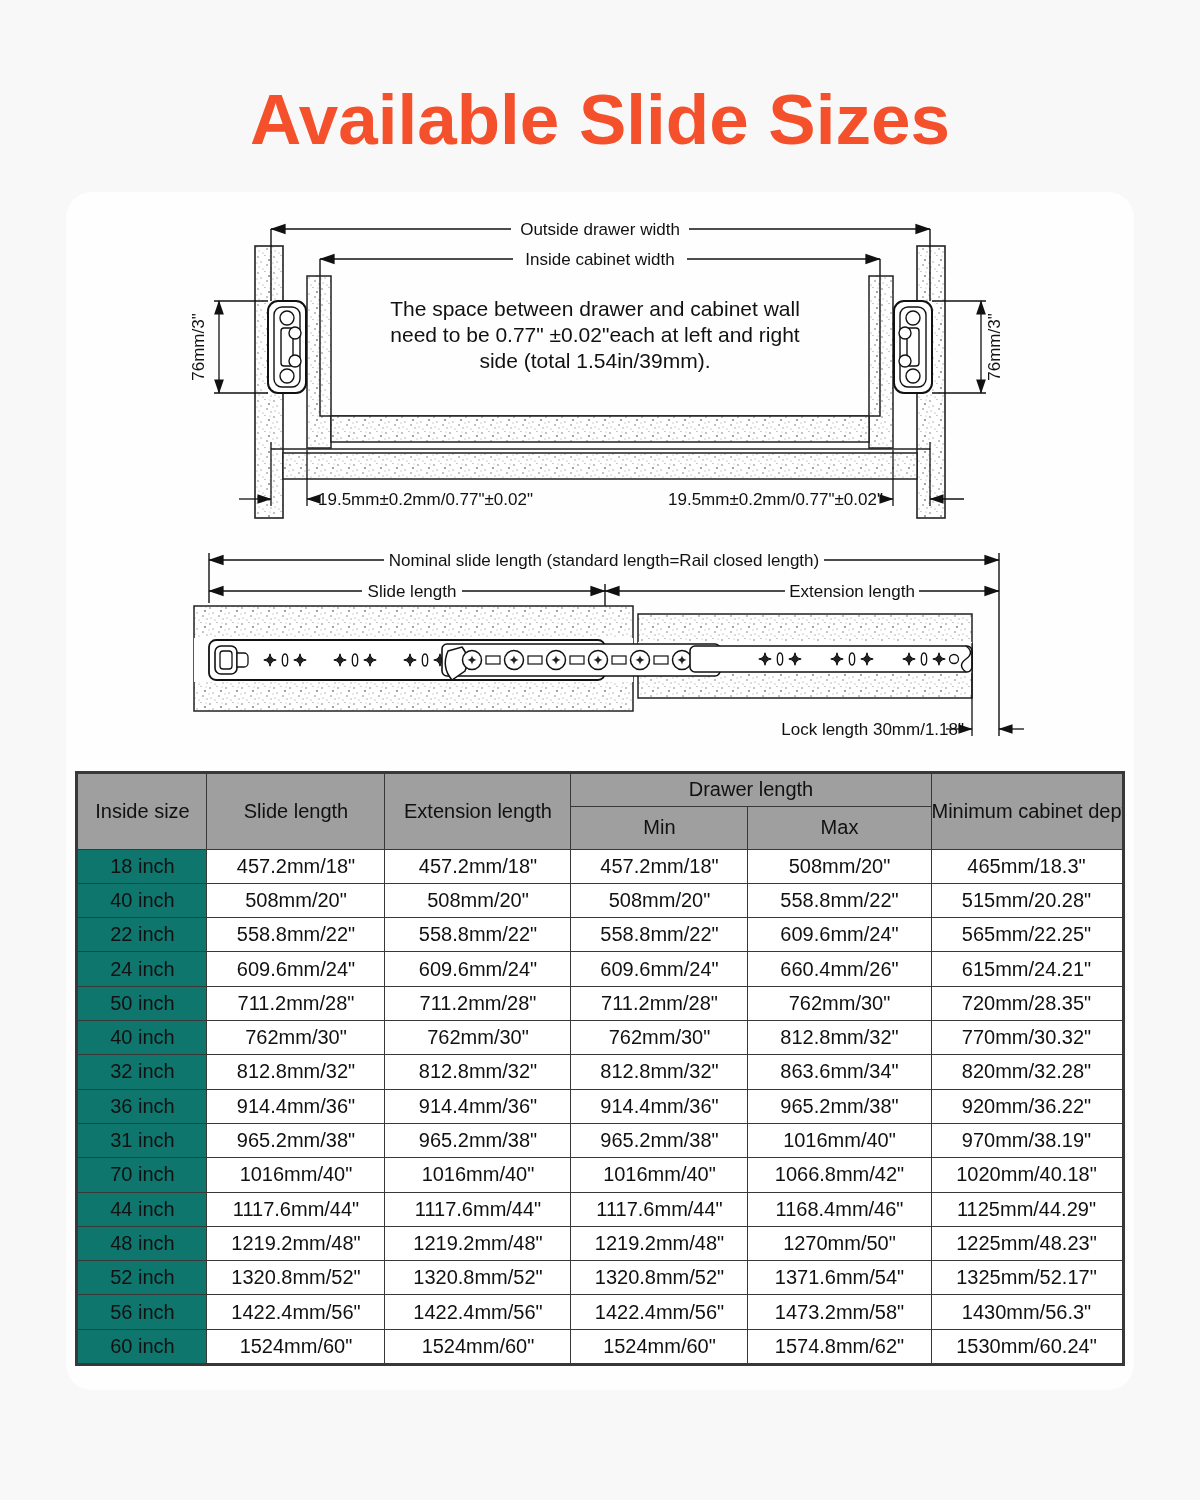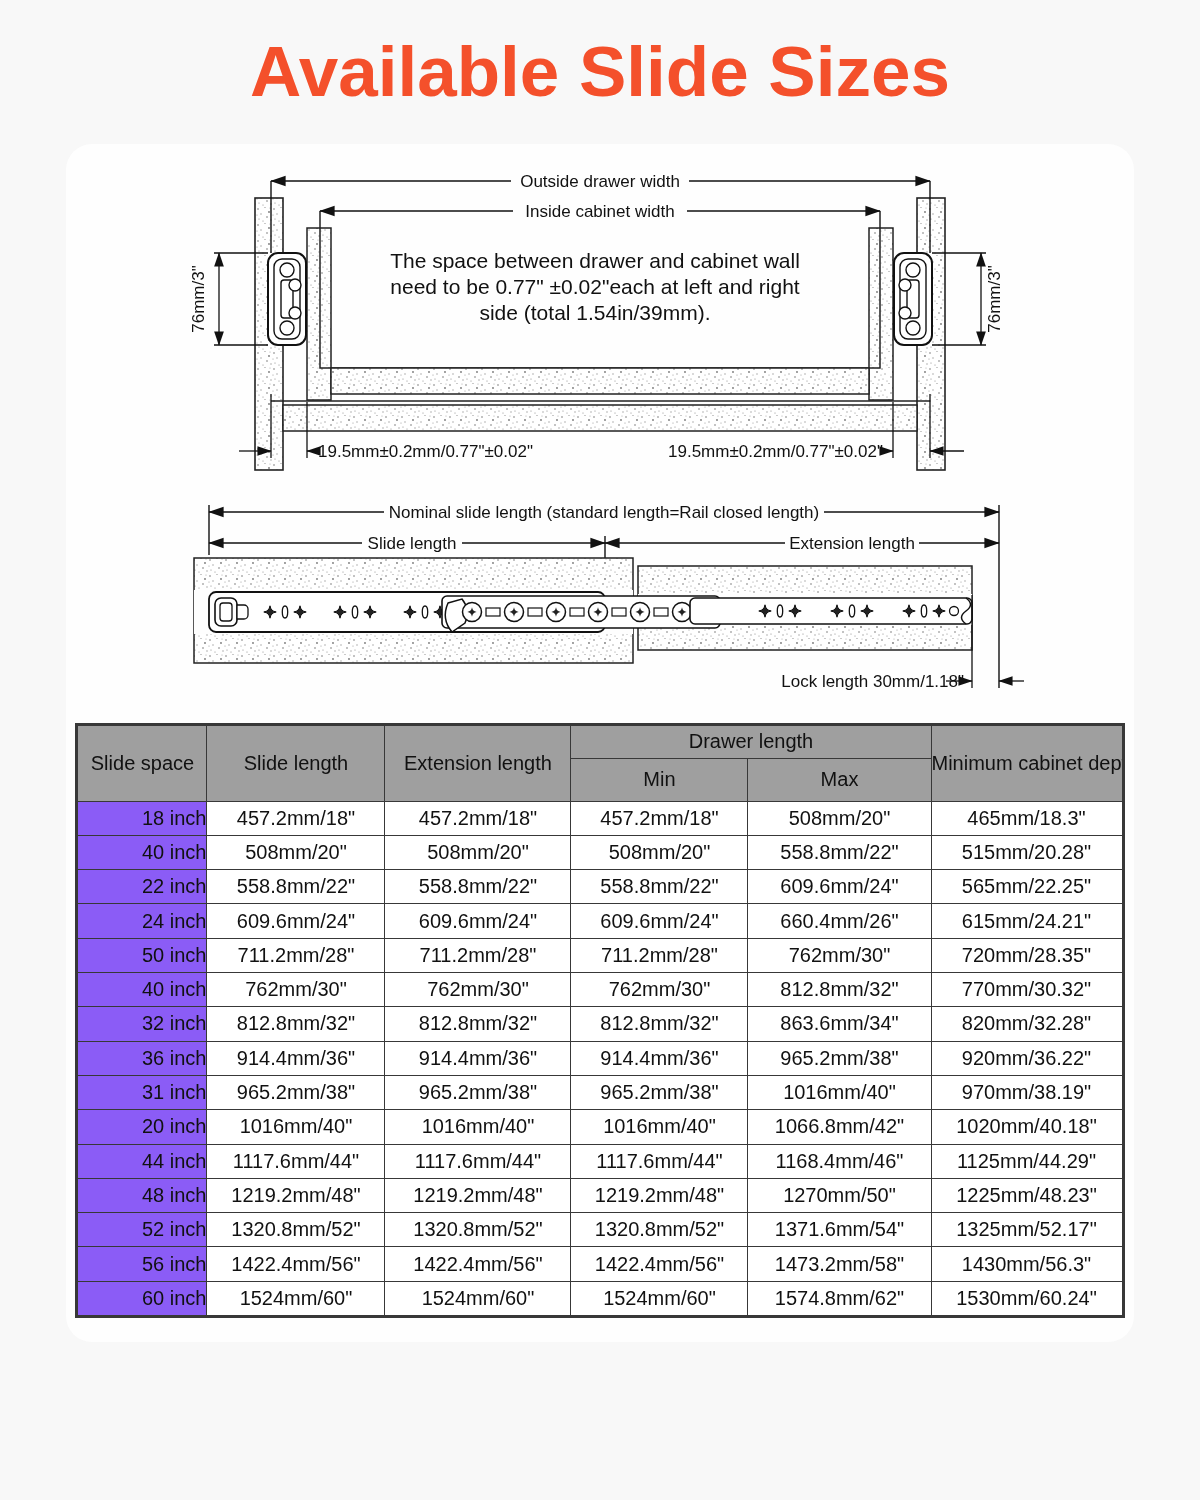--- a/index.html
+++ b/index.html
@@ -7,21 +7,21 @@
     width:1200px; height:1500px;
     background:#f8f8f8;
     font-family:"Liberation Sans", sans-serif;
     color:#111;
   }
   .page-title {
     text-align:center;
     font-size:71px;
     font-weight:bold;
     line-height:1.05;
-    margin:35px 0 34px 0;
+    margin:83px 0 34px 0;
     color:#F4502B;
     letter-spacing:0px;
   }
   .card {
     width:1068px;
     margin:0 auto;
     background:#fefefe;
     border-radius:26px;
     padding:14px 9px 24px 9px;
     box-sizing:border-box;
@@ -44,21 +44,21 @@
     font-size:20px;
     font-weight:normal;
     padding:0;
     overflow:hidden;
     white-space:nowrap;
   }
   .spec-table thead th { background:#9f9f9f; }
   .spec-table .h-top { height:32px; }
   .spec-table .h-sub { height:42px; }
   .spec-table tbody td { background:#ffffff; height:33.3px; }
-  .spec-table tbody td.rowhead { background:#8b5cf6;text-align:right; }
+  .spec-table tbody td.rowhead { background:#0f766e; }
 </style>
 </head>
 <body>
 
 <h1 class="page-title">Available Slide Sizes</h1>
 
 <div class="card">
 
   <svg class="diagram" width="1040" height="335" viewBox="0 0 1040 335">
     <defs>
@@ -284,21 +284,21 @@
     <colgroup>
       <col style="width:130px">
         <col style="width:178px">
         <col style="width:186px">
       <col style="width:177px">
         <col style="width:183px">
         <col style="width:192px">
     </colgroup>
     <thead>
       <tr>
-        <th rowspan="2">Slide space</th>
+        <th rowspan="2">Inside size</th>
         <th rowspan="2">Slide length</th>
         <th rowspan="2">Extension length</th>
         <th colspan="2" class="h-top">Drawer length</th>
         <th rowspan="2">Minimum cabinet depth</th>
       </tr>
       <tr>
         <th class="h-sub">Min</th>
         <th class="h-sub">Max</th>
       </tr>
     </thead>
@@ -369,21 +369,21 @@
         </tr>
         <tr>
           <td class="rowhead">31 inch</td>
           <td>965.2mm/38"</td>
           <td>965.2mm/38"</td>
           <td>965.2mm/38"</td>
           <td>1016mm/40"</td>
           <td>970mm/38.19"</td>
         </tr>
         <tr>
-          <td class="rowhead">20 inch</td>
+          <td class="rowhead">70 inch</td>
           <td>1016mm/40"</td>
           <td>1016mm/40"</td>
           <td>1016mm/40"</td>
           <td>1066.8mm/42"</td>
           <td>1020mm/40.18"</td>
         </tr>
         <tr>
           <td class="rowhead">44 inch</td>
           <td>1117.6mm/44"</td>
           <td>1117.6mm/44"</td>

